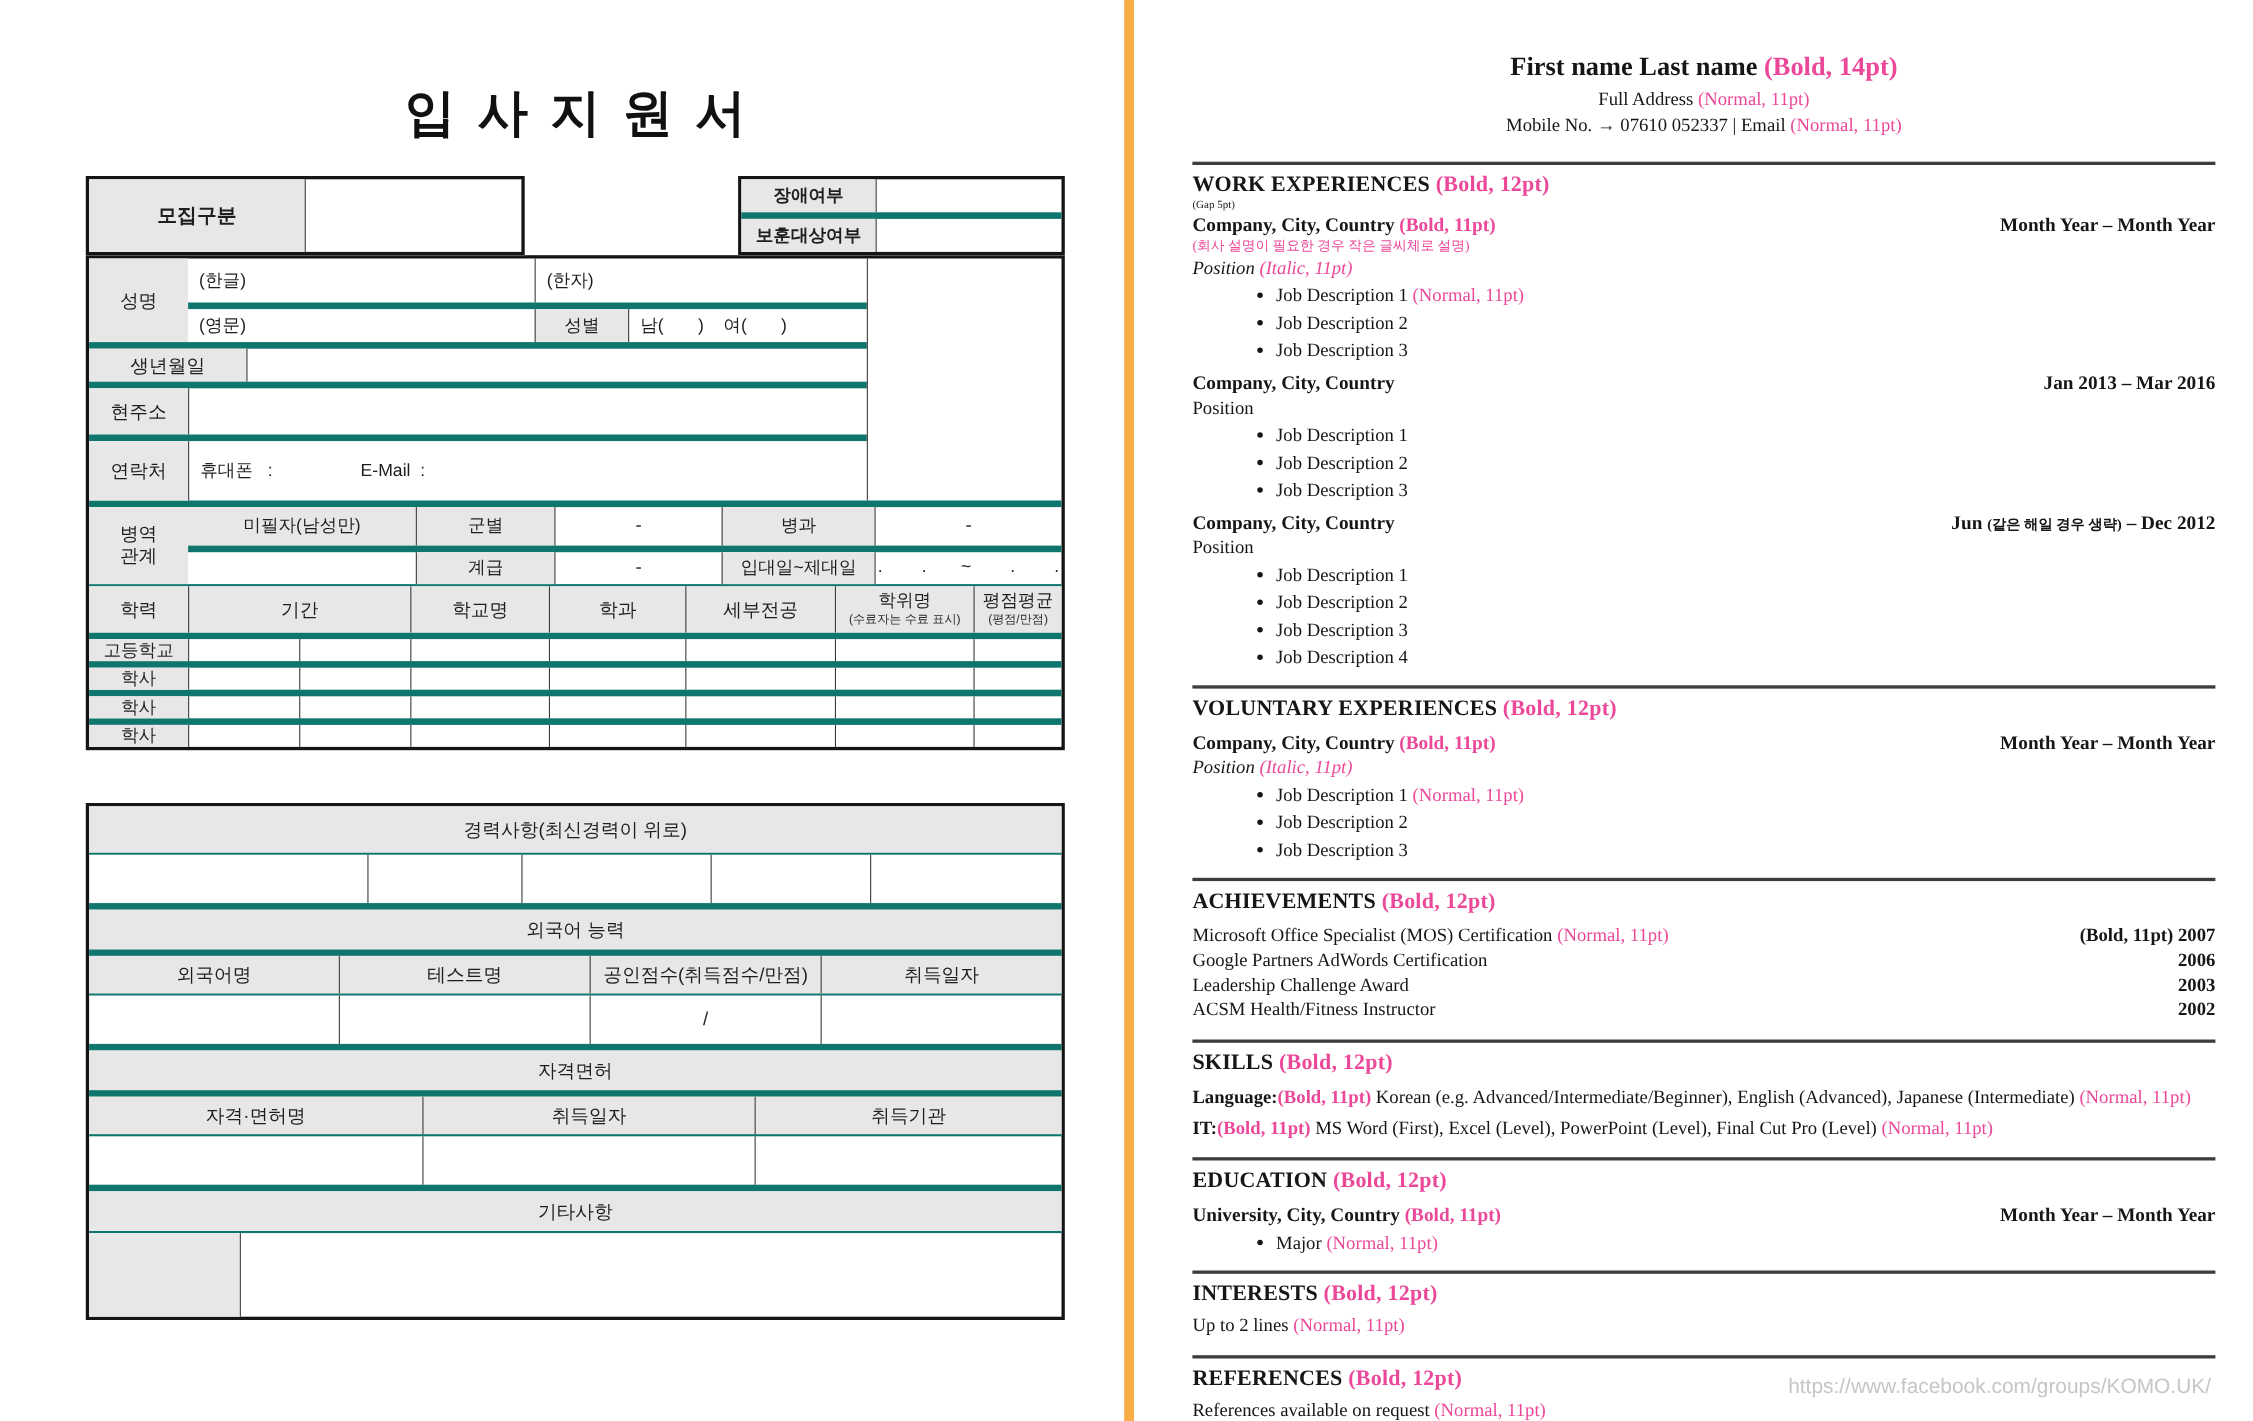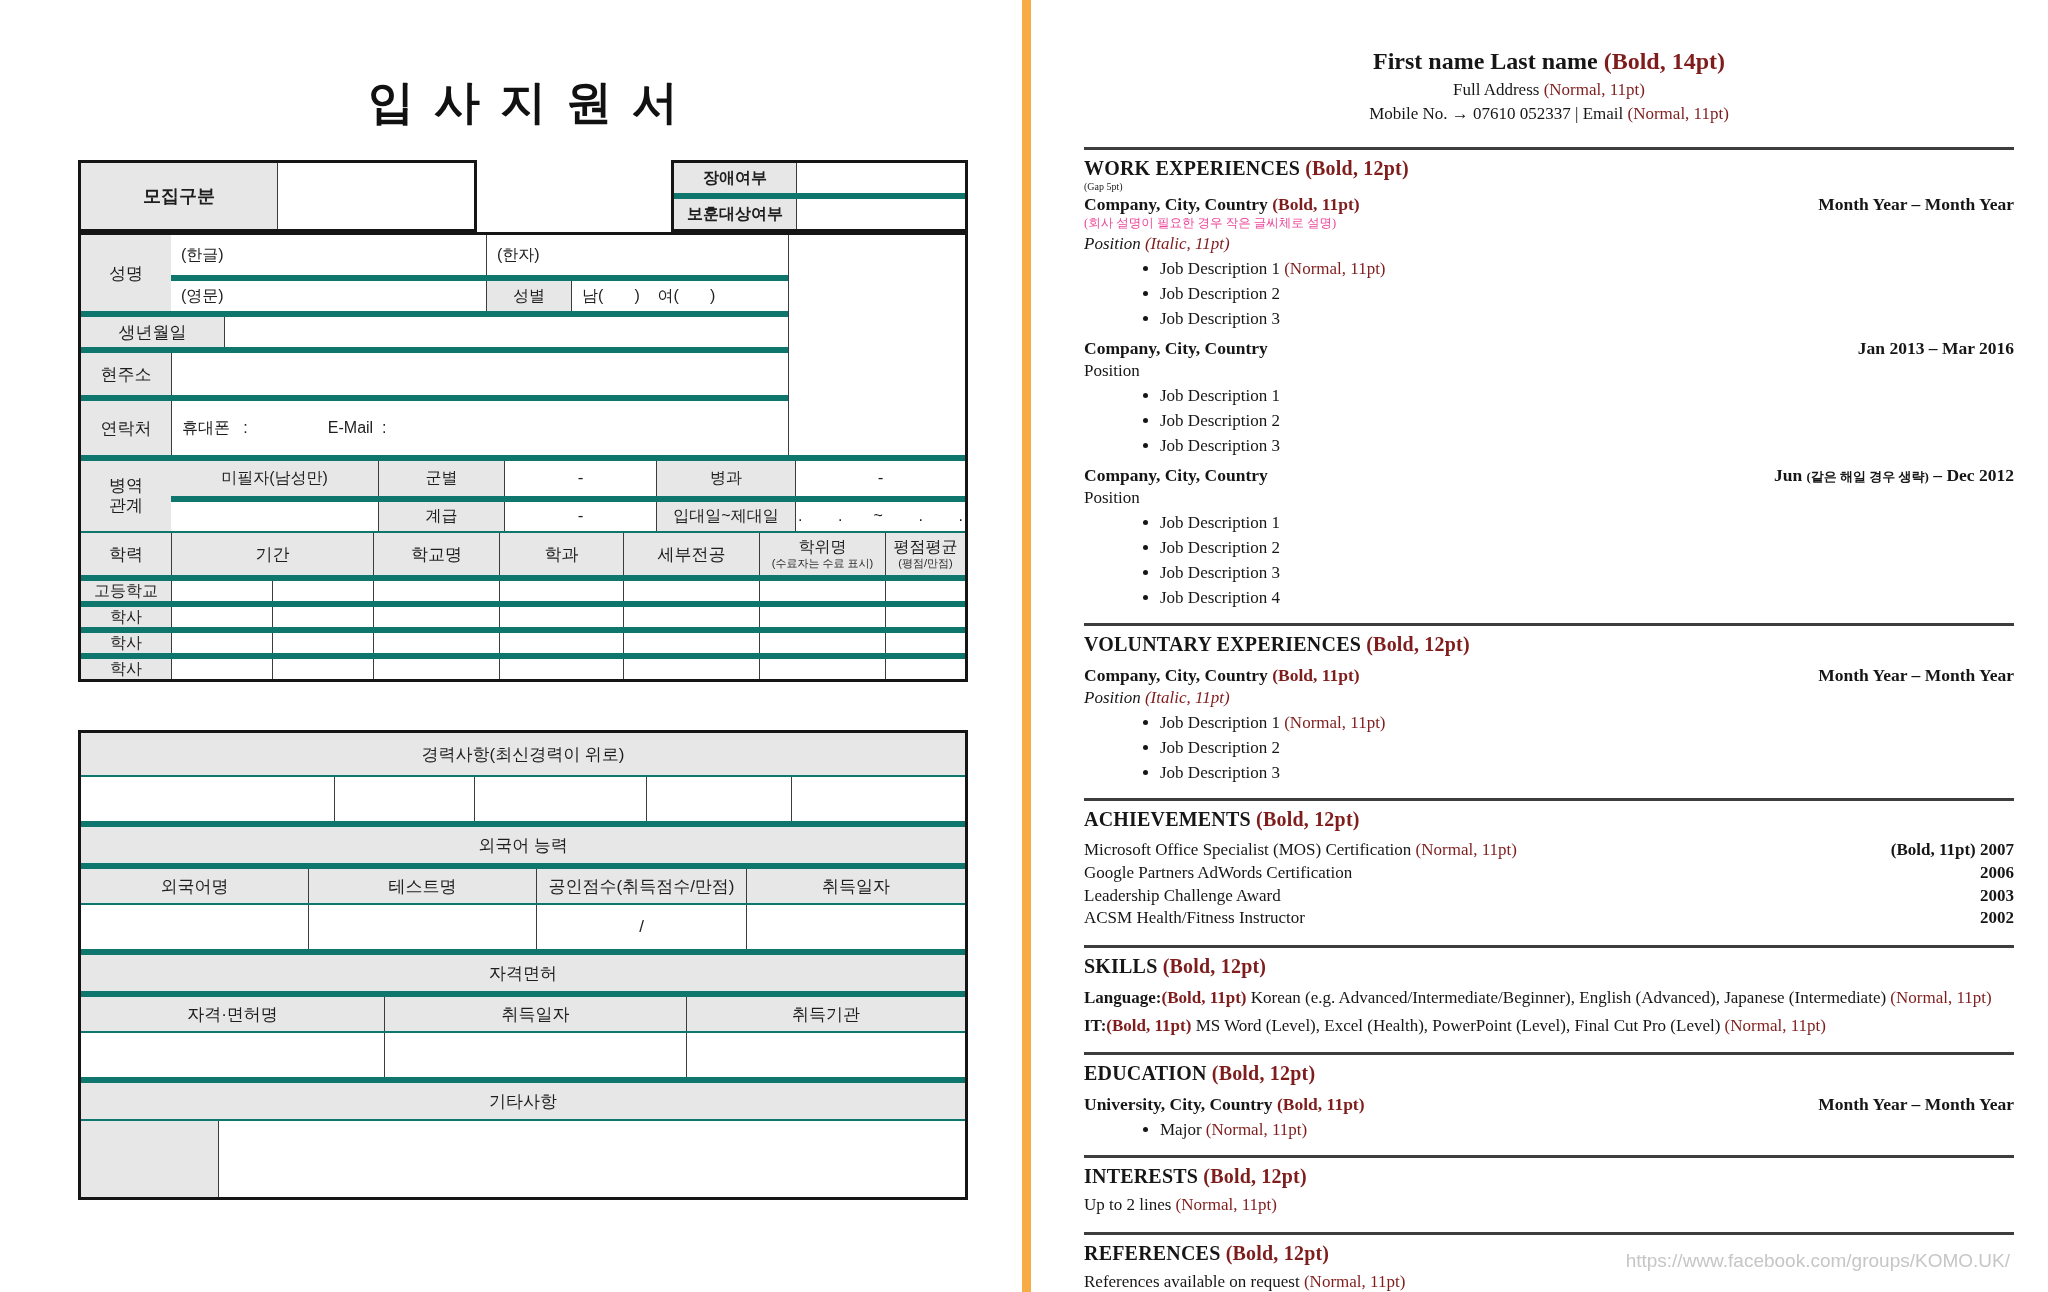--- a/index.html
+++ b/index.html
@@ -48,21 +48,21 @@
   
   .divider { position:absolute; left:1022px; top:0; width:9px; height:1292px; background:#f7ac45; }
 
   
   .right-page { position:absolute; left:1031px; top:0; width:1017px; height:1292px; background:#fff;
                 font-family:"Liberation Serif","DejaVu Serif",serif; color:#161616; }
   .rp-inner { padding:46px 34px 0 53px; }
   .cv-head { text-align:center; line-height:1.3; }
   .cv-name { font-size:24px; font-weight:700; }
   .cv-sub { font-size:17px; margin-top:2px; }
-  .red { color:#7f1d1d; }
+  .red { color:#ec4899; }
   .b { font-weight:700; }
   .it { font-style:italic; }
   .section { border-top:3px solid #3d3d3d; margin-top:15px; padding-top:7px; }
   .first-rule { margin-top:22px; }
   .h-sec { font-size:20px; font-weight:700; letter-spacing:0.2px; }
   .gap-note { font-size:10px; margin-top:1px; color:#222; }
   .entry { margin-top:9px; }
   .row-split { display:flex; justify-content:space-between; align-items:baseline; }
   .company { font-size:17.5px; font-weight:700; }
   .dates { font-size:17.5px; font-weight:700; white-space:nowrap; }
@@ -405,21 +405,21 @@
 
       <div class="section">
         <div class="h-sec">
           <span>SKILLS</span>
           <span class="red">(Bold, 12pt)</span>
         </div>
         <div class="skills-line" style="margin-top:8px">
           <span class="b">Language:</span><span class="red b">(Bold, 11pt)</span><span> Korean (e.g. Advanced/Intermediate/Beginner), English (Advanced), Japanese (Intermediate) </span><span class="red">(Normal, 11pt)</span>
         </div>
         <div class="skills-line">
-          <span class="b">IT:</span><span class="red b">(Bold, 11pt)</span><span> MS Word (Level), Excel (Health), PowerPoint (Level), Final Cut Pro (Level) </span><span class="red">(Normal, 11pt)</span>
+          <span class="b">IT:</span><span class="red b">(Bold, 11pt)</span><span> MS Word (First), Excel (Level), PowerPoint (Level), Final Cut Pro (Level) </span><span class="red">(Normal, 11pt)</span>
         </div>
       </div>
 
       <div class="section">
         <div class="h-sec">
           <span>EDUCATION</span>
           <span class="red">(Bold, 12pt)</span>
         </div>
         <div class="entry">
           <div class="row-split">

